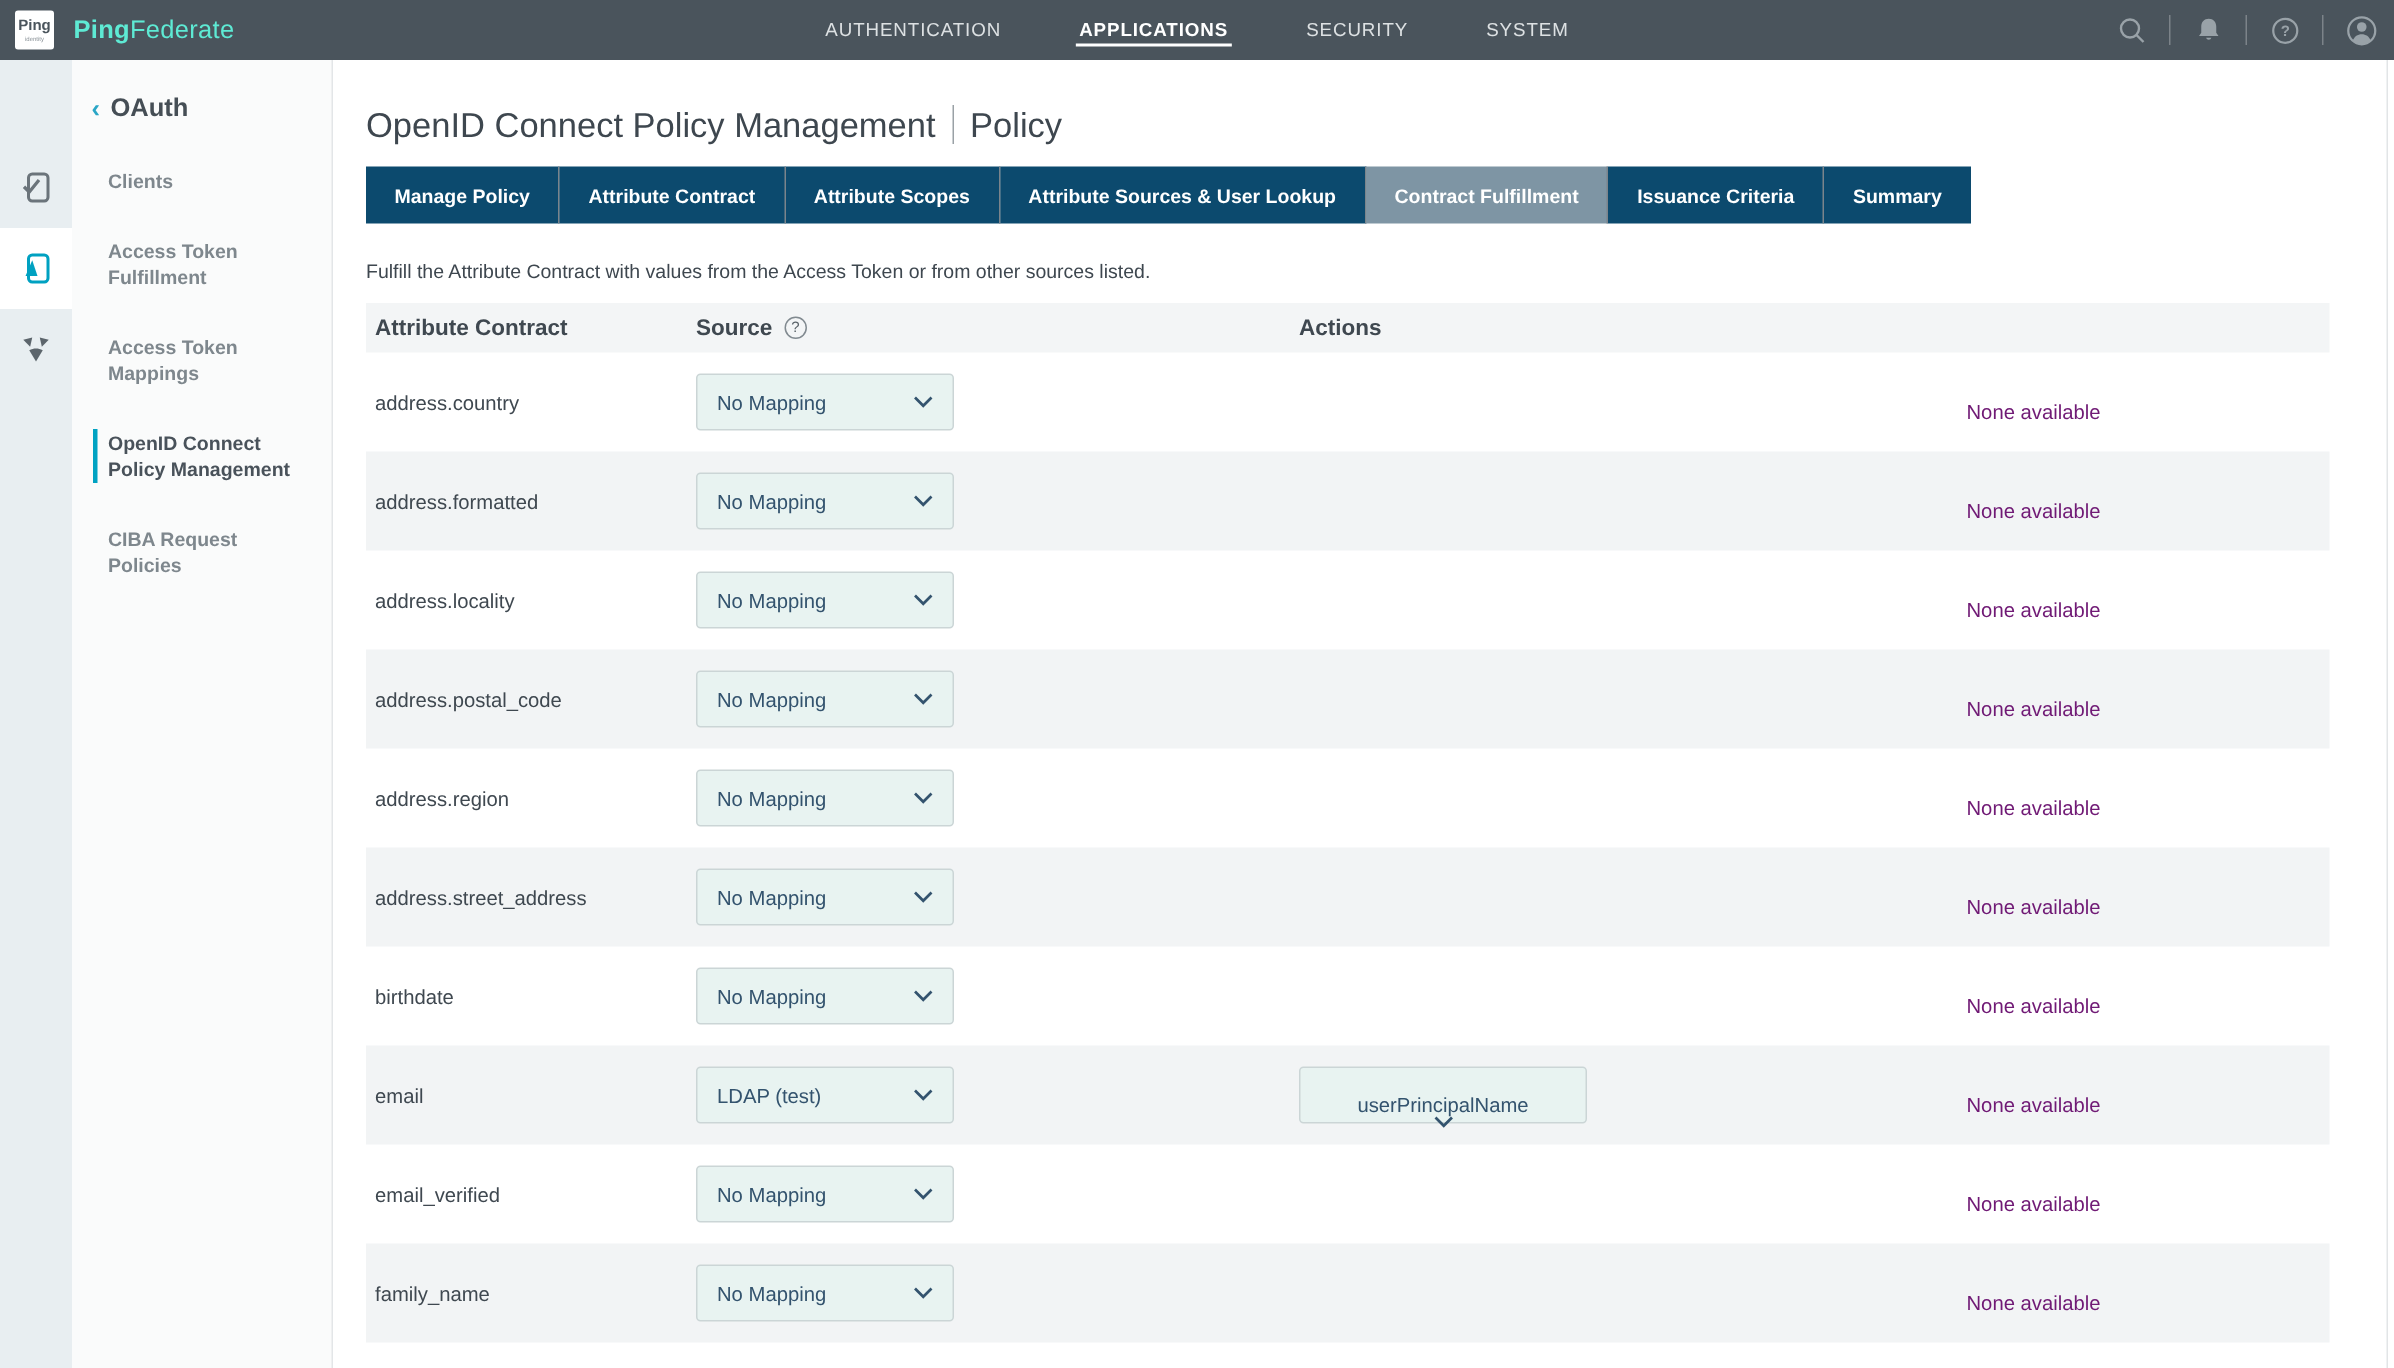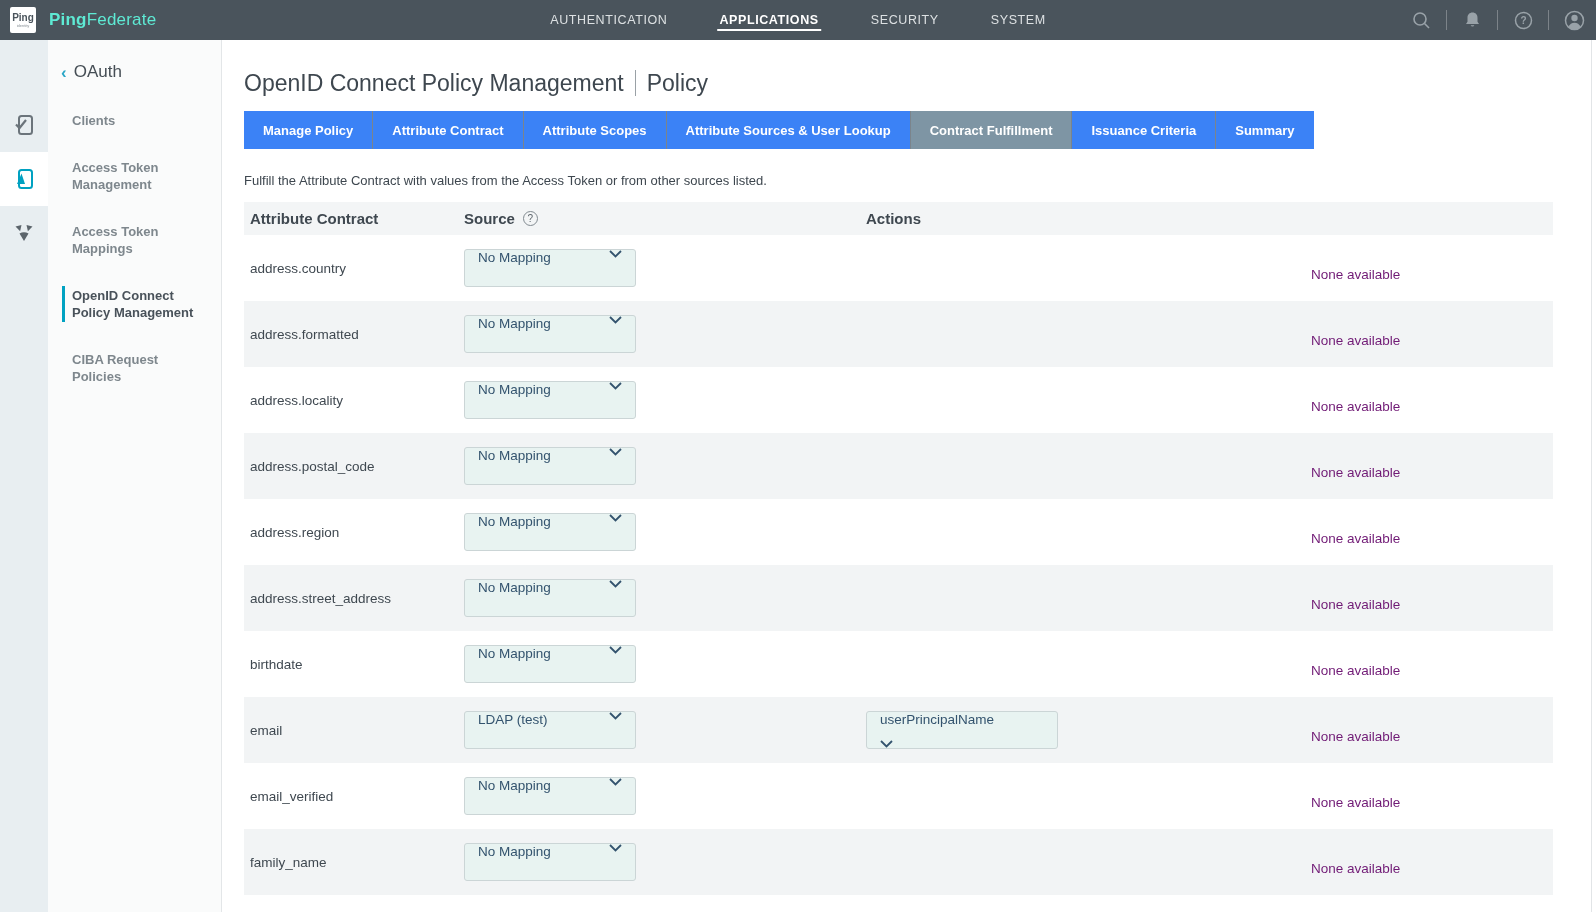--- a/index.html
+++ b/index.html
@@ -53,21 +53,21 @@
   .rail-cell.active { background:#ffffff; }
 
   .menu {
     position:absolute; top:40px; left:48px; width:174px; bottom:0;
     background:#fafbfb; border-right:1px solid #e3e6e8; padding-top:22px;
   }
   .menu-back {
     display:flex; align-items:center; gap:7px; padding-left:13px; cursor:pointer; margin-bottom:30px;
   }
   .menu-back .chev { color:#2aa6c6; font-size:17px; font-weight:700; line-height:17px; }
-  .menu-back .lbl { font-size:17px; font-weight:400; color:#454e55;text-align:right; }
+  .menu-back .lbl { font-size:17px; font-weight:700; color:#454e55;text-align:right; }
   .menu-item {
     position:relative; padding:0 14px 0 24px; margin-bottom:30px;
     font-size:13px; font-weight:700; color:#7e878d; line-height:17px; cursor:pointer;
   }
   .menu-item.active { color:#49525a; }
   .menu-item.active::before {
     content:""; position:absolute; left:14px; top:-1px; bottom:-1px; width:3px; background:#00a2c2;
   }
 
   
@@ -75,21 +75,21 @@
     position:absolute; top:40px; left:222px; right:0; bottom:0;
     background:#ffffff; padding-left:22px;
   }
   .page-title-row { margin-top:28px; display:flex; align-items:center; height:30px; }
   .page-title { font-size:23px; color:#3e474f; }
   .title-divider { width:1px; height:26px; background:#9aa1a6; margin:0 11px; }
   .page-subtitle { font-size:23px; color:#3e474f; }
 
   .tabs { margin-top:13px; display:flex; height:38px; width:fit-content; }
   .tab {
-    background:#3b82f6; color:#ffffff; font-size:13px; font-weight:700;
+    background:#0c4a6e; color:#ffffff; font-size:13px; font-weight:700;
     padding:0 19px; display:flex; align-items:center; cursor:pointer;
     border-right:1px solid #7b848b; white-space:nowrap;
   }
   .tab:last-child { border-right:none; }
   .tab.active { background:#7e95a4; }
 
   .description { margin-top:24px; font-size:13px; color:#3e474f; line-height:16px; }
 
   .table { margin-top:13px; width:1309px; }
   .thead {
@@ -105,22 +105,22 @@
     font-size:10px; font-weight:400; color:#5c656b; cursor:pointer;
   }
   .trow {
     display:grid; grid-template-columns:214px 402px 445px 1fr;
     height:66px; align-items:center; font-size:13.5px; color:#3f4850;
   }
   .trow:nth-child(even) { background:#f2f4f5; }
   .trow > div { padding-left:6px; }
   .dropdown {
     height:38px; background:#e8f3f1; border:1px solid #cbd5d6; border-radius:3px;
-    display:flex; justify-content:space-between;
-    padding:0 13px; color:#33536e; font-size:13.5px; cursor:pointer;
+    display:flex; align-items:center; justify-content:space-between;
+    padding:17px 13px; color:#33536e; font-size:13.5px; cursor:pointer;
   }
   .dropdown.src { width:172px; }
   .dropdown.val { width:192px;flex-direction:column; }
   .dropdown .chev svg { display:block; }
   .actions-text { color:#701a75;margin-top:12px; }
 
   .scroll-line { position:absolute; top:40px; right:4px; bottom:0; width:1px; background:#e2e5e7; }
 </style>
 </head>
 <body>
@@ -203,21 +203,21 @@
   </div>
 </aside>
 
 <aside class="menu">
   <div class="menu-back">
     <span class="chev">‹</span>
     <span class="lbl">OAuth</span>
   </div>
   <div id="menu-items">
       <div class="menu-item"><span>Clients</span></div>
-      <div class="menu-item"><span>Access Token Management</span></div>
+      <div class="menu-item"><span>Access Token Fulfillment</span></div>
       <div class="menu-item"><span>Access Token Mappings</span></div>
       <div class="menu-item active"><span>OpenID Connect Policy Management</span></div>
       <div class="menu-item"><span>CIBA Request Policies</span></div>
     </div>
 </aside>
 
 <main class="content">
   <div class="page-title-row">
     <span class="page-title">OpenID Connect Policy Management</span>
     <span class="title-divider"></span>

